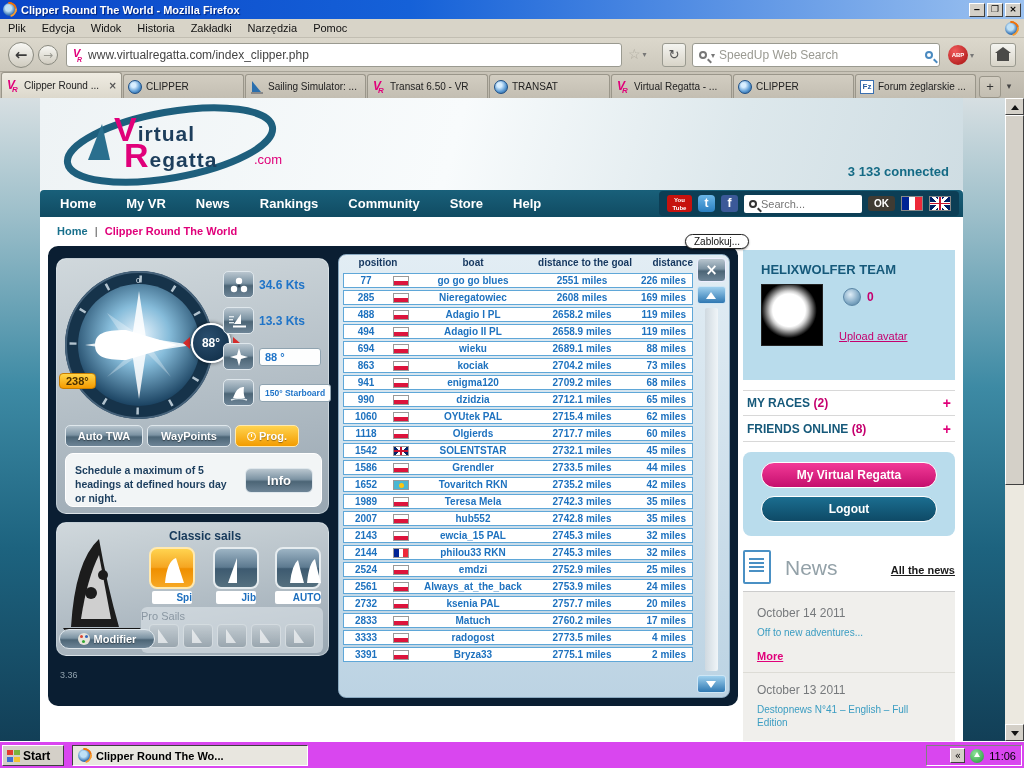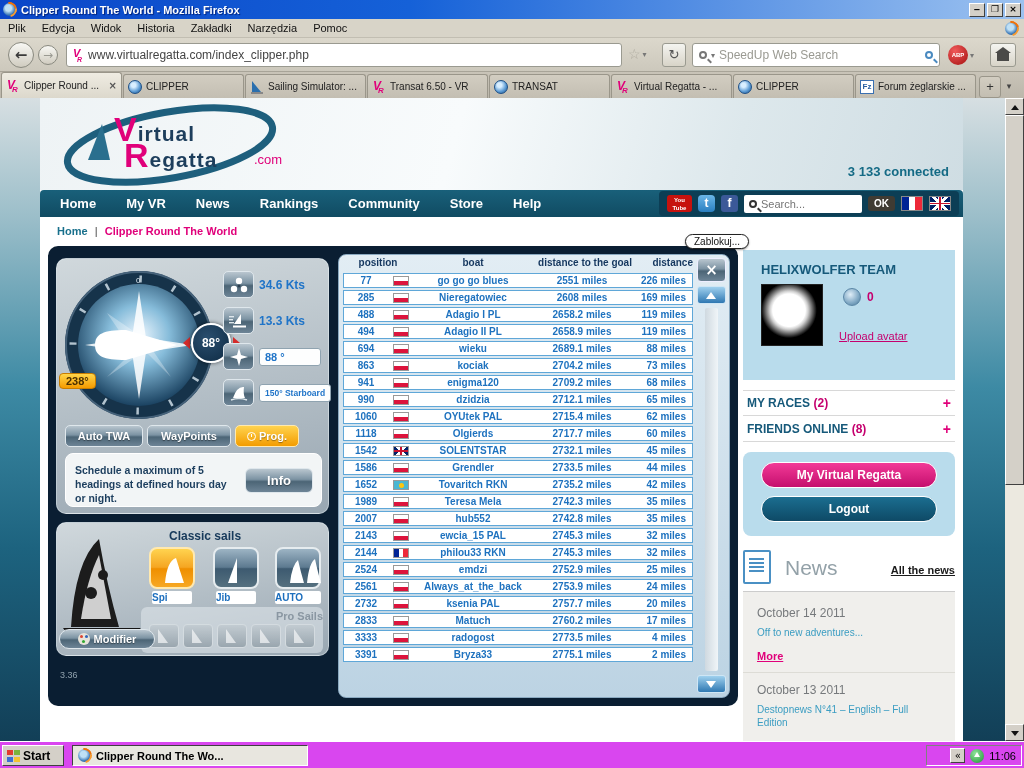--- a/index.html
+++ b/index.html
@@ -141,23 +141,23 @@
   .schedbox{position:absolute;left:8px;top:194px;width:257px;height:54px;background:#f2f5f6;border:1px solid #fff;border-radius:8px}
   .schedtext{position:absolute;left:9px;top:9px;width:162px;font-size:10.5px;font-weight:bold;color:#1c3e5e;line-height:1.35}
   .infobtn{position:absolute;right:8px;top:14px;width:68px;height:25px;border-radius:6px;font-size:13px}
 
   
   .stitle{position:absolute;left:112px;top:6px;font-size:12px;font-weight:bold;color:#16395a}
   .boatimg{position:absolute;left:2px;top:10px}
   .sailbtn{position:absolute;top:24px;width:46px;height:42px;border-radius:8px;border:2px solid #e6ecef;background:linear-gradient(#9db4c4 0%,#5d7a90 48%,#3d5a70 52%,#55707f)}
   .sailbtn.spi{background:linear-gradient(#ffd34f 0%,#f5a623 48%,#ef8f00 52%,#f7a823);border-color:#ffe9b0}
   .sailbtn svg{position:absolute;left:8px;top:6px}
-  .saillabel{position:absolute;top:68px;background:#fff;border-radius:2px;color:#1d6fbe;font-size:10px;font-weight:bold;text-align:left;height:13px;line-height:13px}
+  .saillabel{position:absolute;top:68px;background:#fff;border-radius:2px;color:#1d6fbe;font-size:10px;font-weight:bold;text-align:right;height:13px;line-height:13px}
   .propanel{position:absolute;left:84px;top:84px;width:182px;height:46px;background:rgba(232,238,241,.5);border-radius:6px}
-  .protitle{text-align:right;font-size:11px;font-weight:bold;color:#8a97a2;margin-top:3px}
+  .protitle{text-align:left;font-size:11px;font-weight:normal;color:#8a97a2;margin-top:3px}
   .prorow{display:flex;gap:4px;justify-content:center;margin-top:2px}
   .probtn{width:30px;height:24px;border-radius:4px;background:linear-gradient(#c2cbd1,#93a0a9);border:1px solid #d7dee2;position:relative;opacity:.85}
   .probtn::before{content:"";position:absolute;left:8px;top:4px;border-left:10px solid rgba(255,255,255,.7);border-top:14px solid transparent}
   .modbtn{position:absolute;left:2px;top:106px;width:96px;height:20px;border-radius:10px;font-size:11px;gap:4px}
   .palette{width:12px;height:12px;border-radius:50%;background:#e8e4da;position:relative}
   .palette::before{content:"";position:absolute;left:2px;top:2px;width:3px;height:3px;border-radius:50%;background:#d43;box-shadow:5px 0 0 #36b,2px 5px 0 #3a3}
 
   
   .tpanel{position:absolute;left:290px;top:8px;width:392px;height:444px;background:linear-gradient(#e2edf4,#bcd3e3);border:1px solid #8aa9c0;border-radius:8px}
   .thead{position:absolute;left:4px;top:2px;right:36px;height:14px;display:flex;font-size:10px;font-weight:bold;color:#15375f}

